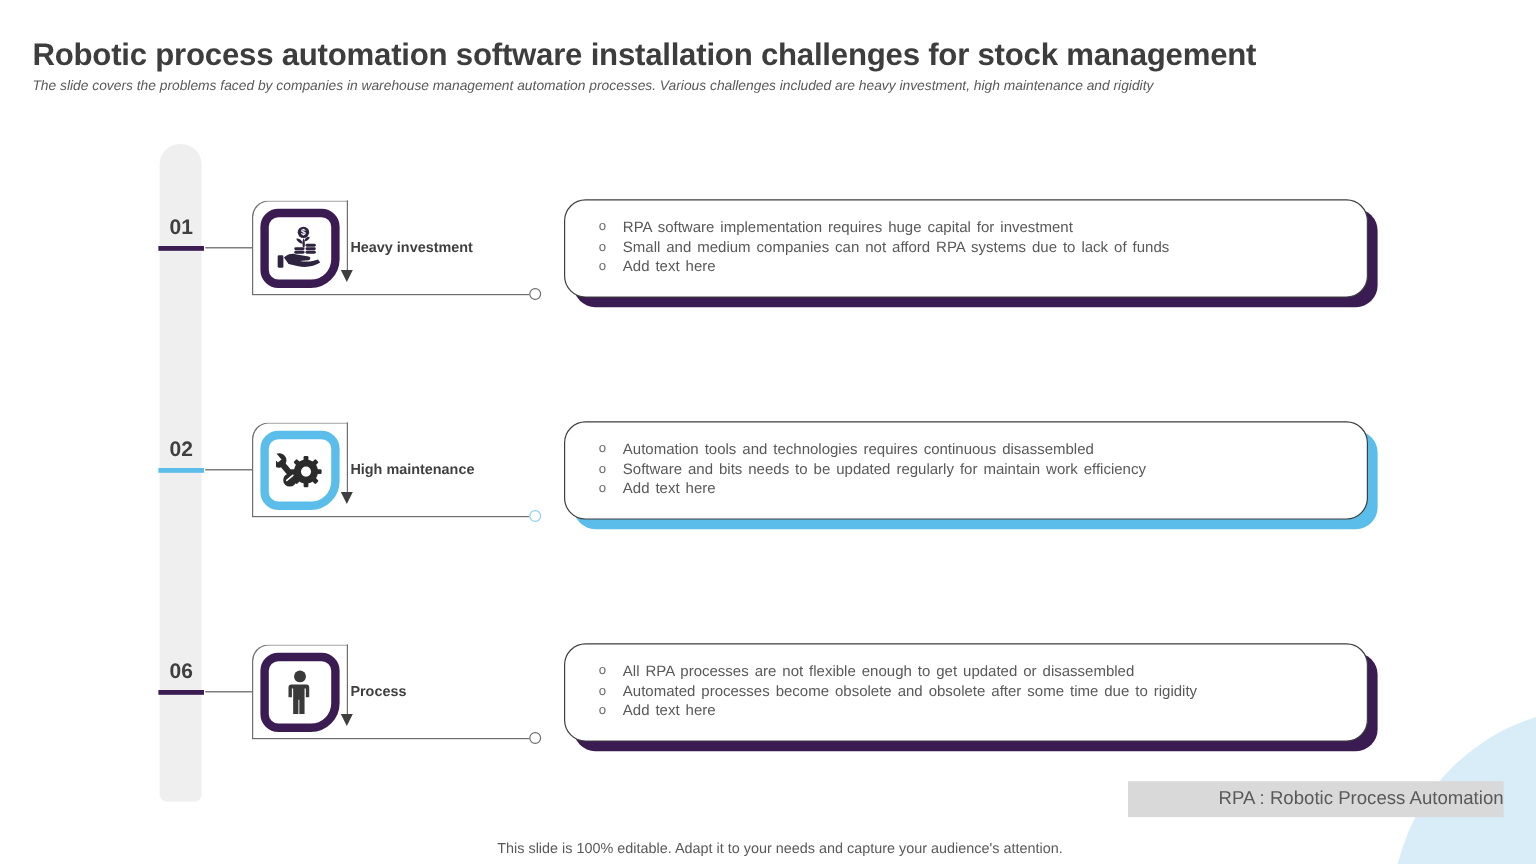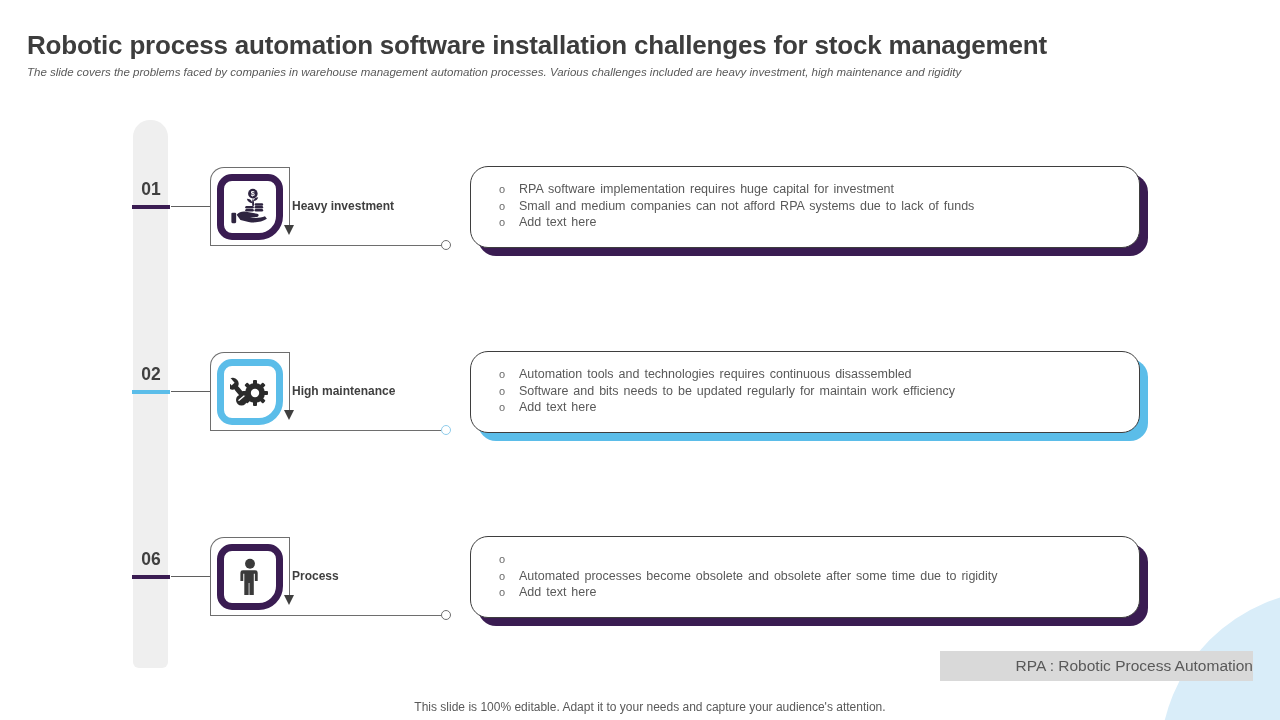--- a/index.html
+++ b/index.html
@@ -169,20 +169,21 @@
           <path d="M14.5 13 h11 a2.6 2.6 0 0 1 2.6 2.6 v8.6 h-3 v-7.6 h-1.1 v22.4 h-4.6 v-12.6 h-0.8 v12.6 h-4.6 v-22.4 h-1.1 v7.6 h-3 v-8.6 a2.6 2.6 0 0 1 2.6 -2.6 z"></path>
         </g>
       </svg>
     </div>
     <div class="label">Process</div>
     <div class="content">
       <div class="cshadow purple-bg"></div>
       <div class="cbox">
         <div class="bullet">
             <span class="bmark">o</span>
+            <span>All RPA processes are not flexible enough to get updated or disassembled</span>
           </div>
         <div class="bullet">
             <span class="bmark">o</span>
             <span>Automated processes become obsolete and obsolete after some time due to rigidity</span>
           </div>
         <div class="bullet">
             <span class="bmark">o</span>
             <span>Add text here</span>
           </div>
       </div>

